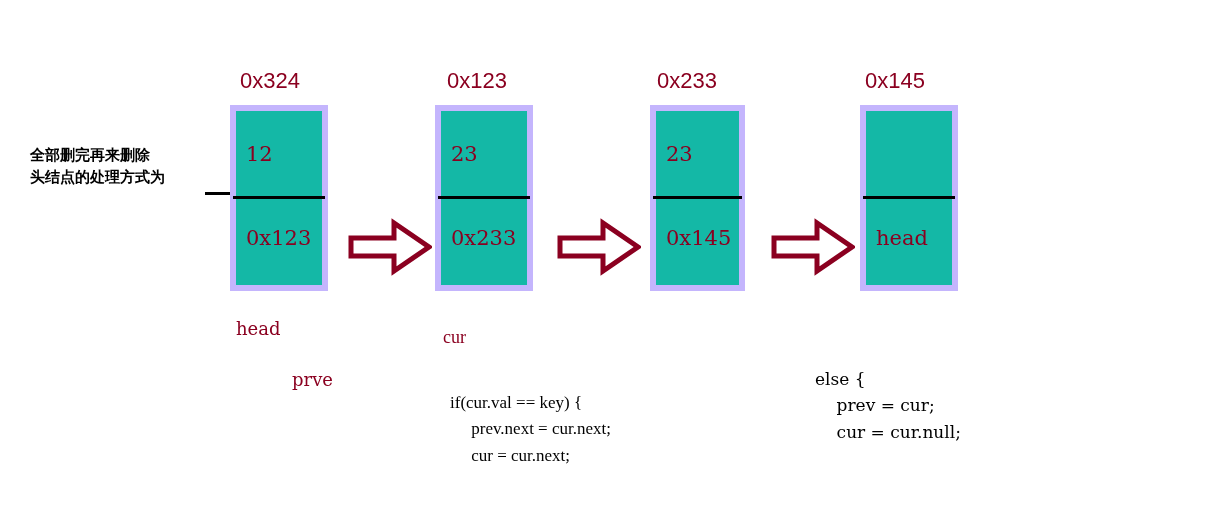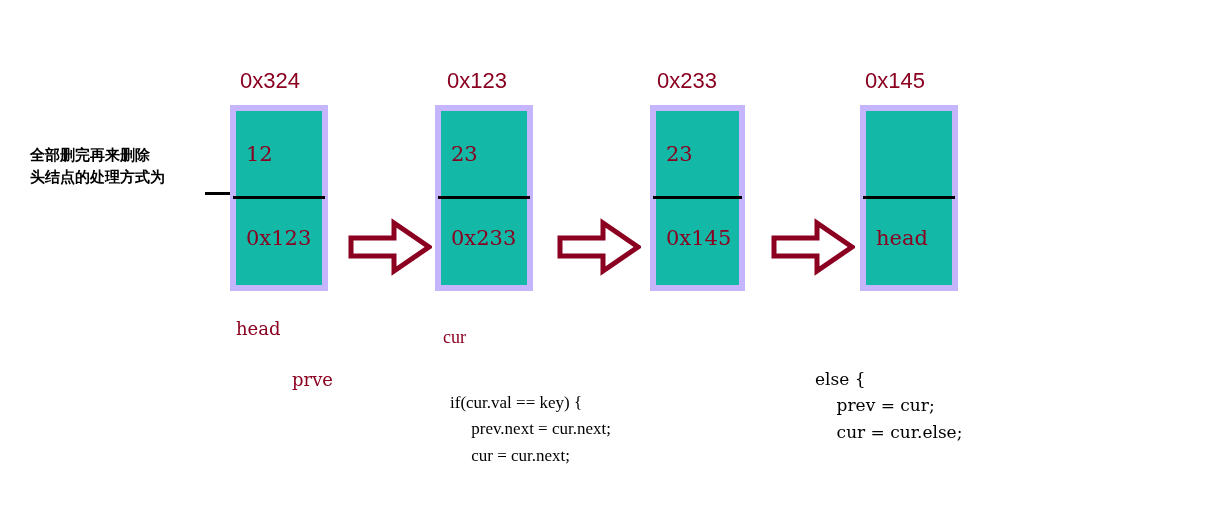--- a/index.html
+++ b/index.html
@@ -160,15 +160,15 @@
 
   <div class="ptr" style="left:236px; top:318px;">head</div>
   <div class="ptr" style="left:252px; top:369px;margin-left:40px;">prve</div>
   <div class="ptr" style="left:443px; top:327px;font-family:Liberation Serif, serif;">cur</div>
 
   <div class="code" style="left:450px; top:390px;font-family:Liberation Serif, serif;">if(cur.val == key) {
      prev.next = cur.next;
      cur = cur.next;</div>
   <div class="code" style="left:815px; top:366px;">else {
     prev = cur;
-    cur = cur.else;</div>
+    cur = cur.null;</div>
 
 </div>
 
 </body></html>

